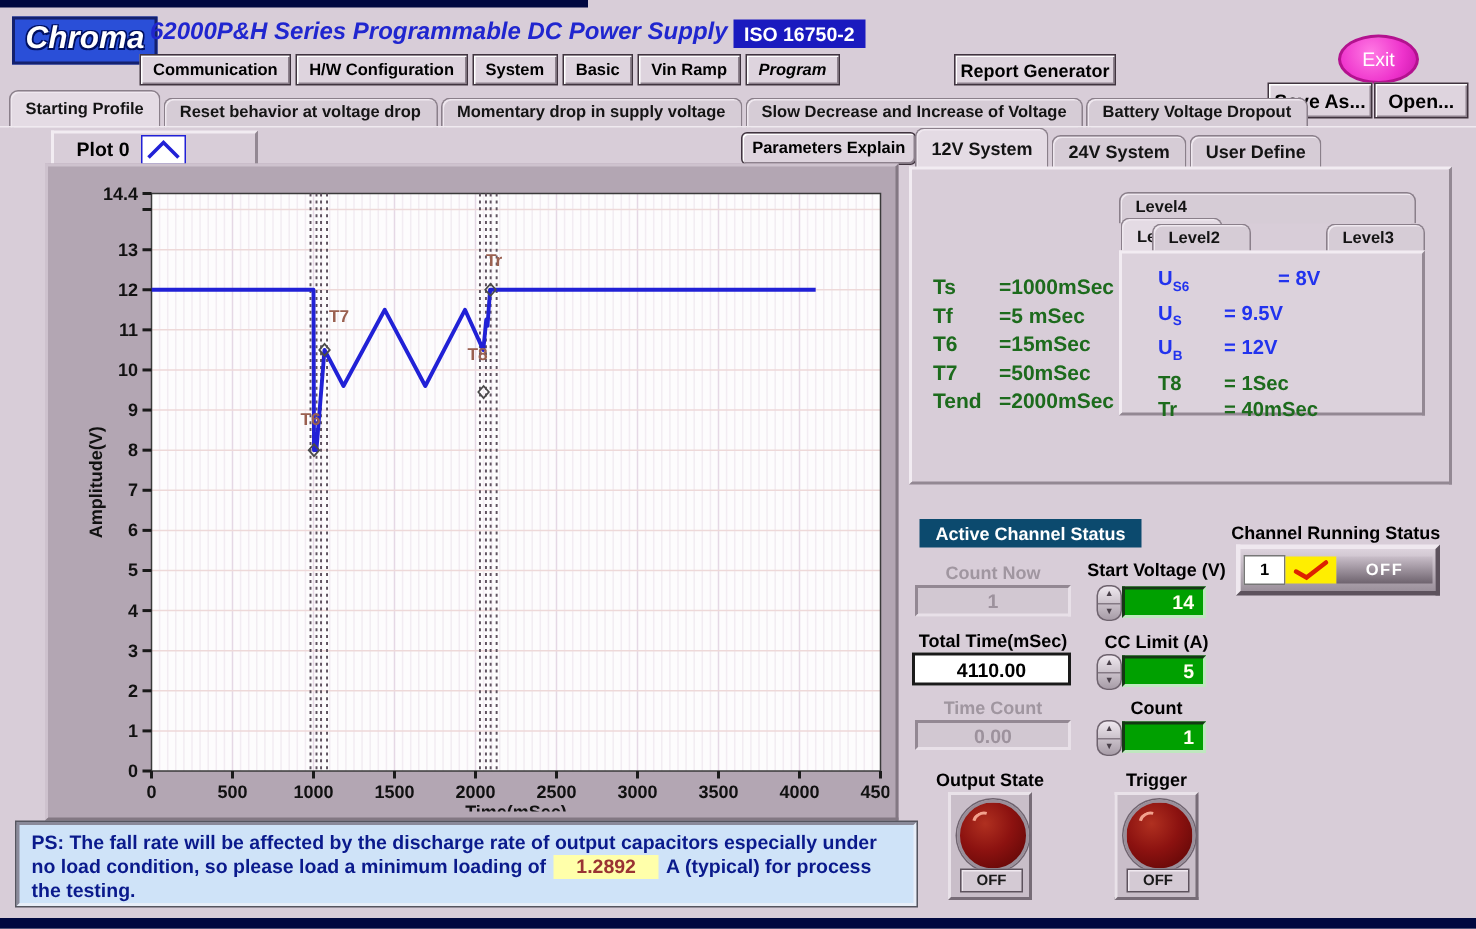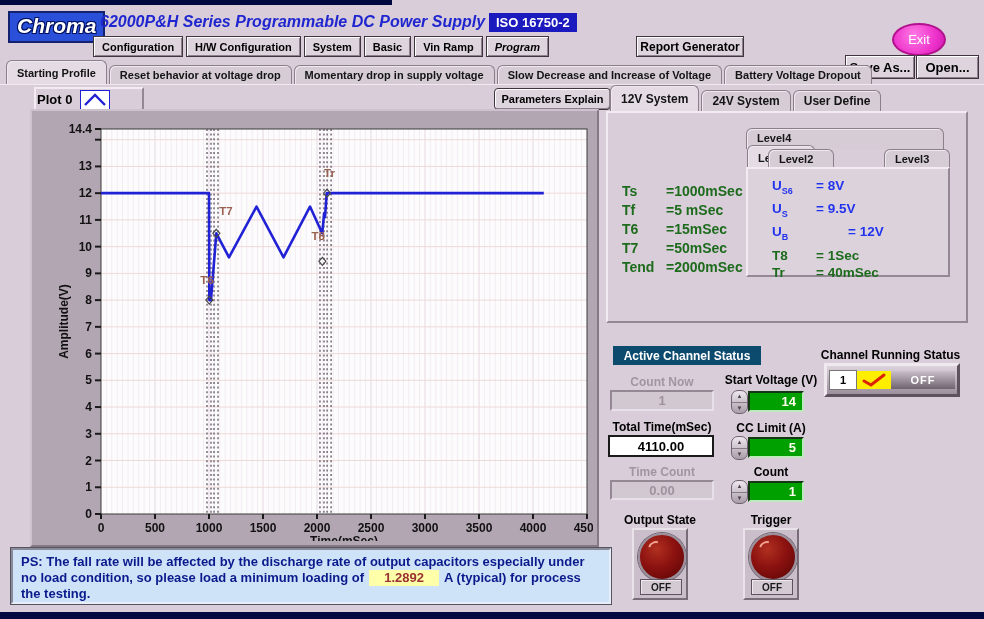--- a/index.html
+++ b/index.html
@@ -24,21 +24,21 @@
         padding:1px 7px 3px 7px;border:2px solid #14216e;
         text-shadow:1px 1px 0 #001060,-1px -1px 0 #001060,1px -1px 0 #001060,-1px 1px 0 #001060;}
   .apptitle{color:#2026cf;font-style:italic;font-weight:bold;font-size:16px;white-space:nowrap;}
   .badge{background:#1a1abf;color:#fff;font-weight:bold;font-size:13px;padding:2px 7px;}
   .exitbtn{width:50px;height:29px;border-radius:50%;color:#fff;font-weight:normal;font-size:13px;
            background:radial-gradient(circle at 40% 35%,#ff7ae4,#ee33cc 60%,#cc17ad);
            border:2px solid #b3128f;display:flex;align-items:center;justify-content:center;cursor:pointer;}
   
   .graph-widget{background:#b3a6b3;border:2px solid;border-color:#cec2ce #837883 #837883 #cec2ce;}
   .plot0tab{background:#d8cdd8;border:2px solid;border-color:#f2ecf2 #938893 #938893 #f2ecf2;
-            display:flex;align-items:center;gap:8px;padding:0 1px;}
+            display:flex;align-items:center;gap:8px;padding:0 15px;}
   .legendbox{width:28px;height:18px;background:#fff;border:1px solid #2121d6;display:flex;
              align-items:center;justify-content:center;}
   
   .fieldlbl{font-size:12px;font-weight:bold;color:#000;text-align:center;white-space:nowrap;}
   .fieldlbl.dis{color:#a096a0;}
   input.val{font-family:"Liberation Sans",sans-serif;font-weight:bold;font-size:13px;text-align:center;
             outline:none;}
   .grayfield{background:#d2c8d2;border:2px solid;border-color:#938893 #e8e0e8 #e8e0e8 #938893;color:#9d929d;}
   .whitefield{background:#fff;border:2px solid #1a1a1a;color:#000;}
   .greenfield{background:#00a000;border:2px solid;border-color:#143814 #bfe8bf #bfe8bf #143814;
@@ -84,21 +84,21 @@
 <div class="screen">
 
   <div class="abs navystrip" style="left:0;top:0;width:392px;height:5px;"></div>
   <div class="abs navystrip" style="left:0;top:612px;width:984px;height:7px;"></div>
 
   <div class="abs logo" style="left:8px;top:11px;">Chroma</div>
   <div class="abs apptitle" style="left:100px;top:13px;">62000P&amp;H Series  Programmable DC Power Supply</div>
   <div class="abs badge" style="left:489px;top:13px;">ISO 16750-2</div>
 
   <div class="abs tabrow" id="menu-row" style="left:93px;top:36px;gap:3px;">
-      <div class="btn3d" style="height: 19px; padding: 0px 8px; font-size: 11px;">Configuration</div>
+      <div class="btn3d" style="height: 19px; padding: 0px 8px; font-size: 11px;">Communication</div>
       <div class="btn3d" style="height: 19px; padding: 0px 8px; font-size: 11px;">H/W Configuration</div>
       <div class="btn3d" style="height: 19px; padding: 0px 8px; font-size: 11px;">System</div>
       <div class="btn3d" style="height: 19px; padding: 0px 8px; font-size: 11px;">Basic</div>
       <div class="btn3d" style="height: 19px; padding: 0px 8px; font-size: 11px;">Vin Ramp</div>
       <div class="btn3d" style="height: 19px; padding: 0px 8px; font-size: 11px; font-style: italic;">Program</div>
     </div>
 
   <div class="abs btn3d" style="left:636px;top:36px;width:106px;height:19px;font-size:12px;">Report Generator</div>
   <div class="abs exitbtn" style="left:892px;top:23px;">Exit</div>
   <div class="abs btn3d" style="left:845px;top:55px;width:68px;height:22px;font-size:13px;">Save As...</div>
@@ -331,29 +331,29 @@
         <span class="nm">Tend</span>
         <span>=2000mSec</span>
       </div>
     </div>
 
   <div class="abs tab" id="level4-tab" style="left:746px;top:128px;width:176px;height:13px;font-size:11px;">Level4</div>
   <div class="abs tab active" id="level1-tab" style="left:747px;top:145px;width:46px;">Level1</div>
   <div class="abs tab" id="level2-tab" style="left:768px;top:149px;width:44px;">Level2</div>
   <div class="abs tab" id="level3-tab" style="left:884px;top:149px;width:44px;">Level3</div>
   <div class="abs raised" id="level-values" style="left:746px;top:167px;width:204px;height:110px;padding:8px 0 0 24px;box-sizing:border-box;background:#dcd2dc;">
-      <div class="lvrow" style="color: rgb(34, 51, 238);">
+      <div class="lvrow" style="color: rgb(34, 51, 238); gap: 36px;">
         <span class="nm">U<sub>S6</sub></span>
         <span>= 8V</span>
       </div>
       <div class="lvrow" style="color: rgb(34, 51, 238);">
         <span class="nm">U<sub>S</sub></span>
         <span>= 9.5V</span>
       </div>
-      <div class="lvrow" style="color: rgb(34, 51, 238); gap: 32px;">
+      <div class="lvrow" style="color: rgb(34, 51, 238);">
         <span class="nm">U<sub>B</sub></span>
         <span>= 12V</span>
       </div>
       <div class="lvrow" style="color: rgb(29, 107, 29);">
         <span class="nm">T8</span>
         <span>= 1Sec</span>
       </div>
       <div class="lvrow" style="color: rgb(29, 107, 29);">
         <span class="nm">Tr</span>
         <span>= 40mSec</span>

